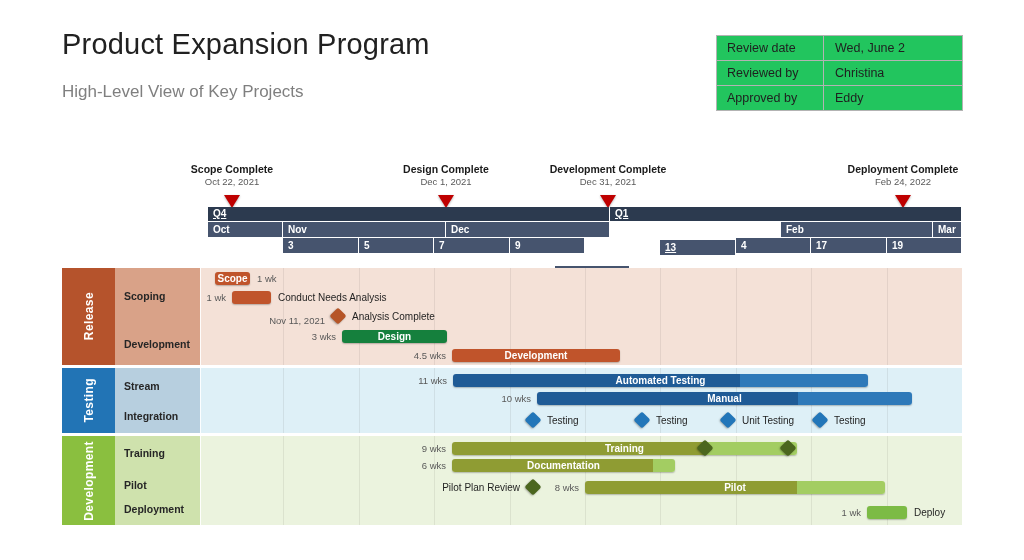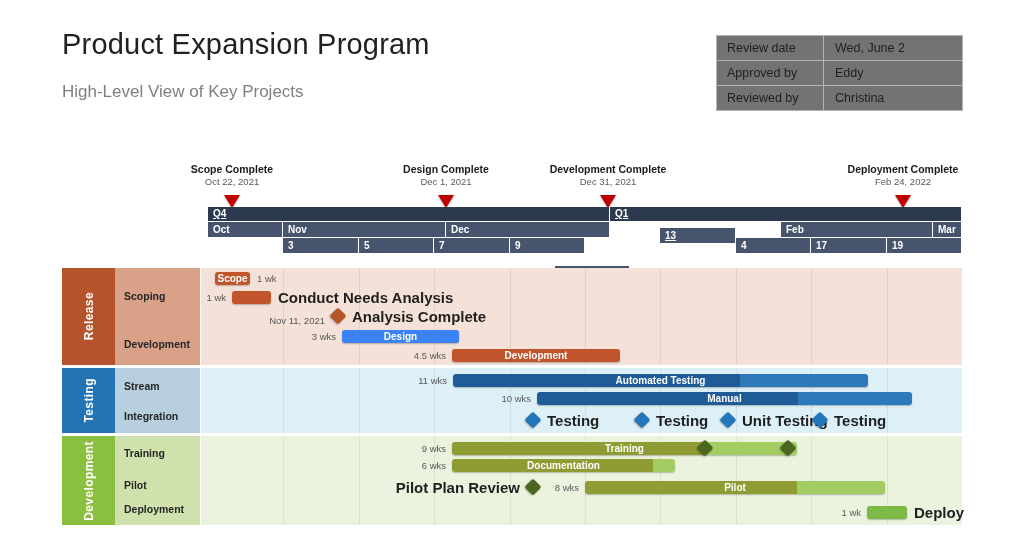--- a/index.html
+++ b/index.html
@@ -3,21 +3,21 @@
 <meta charset="utf-8">
 <style>
   html,body{margin:0;padding:0;background:#fff;}
   .stage{position:relative;width:1024px;height:560px;background:#fff;overflow:hidden;
          font-family:"Liberation Sans",sans-serif;}
   .abs{position:absolute;}
   .page-title{font-size:29px;font-weight:400;color:#212121;letter-spacing:.2px;white-space:nowrap;}
   .page-sub{font-size:17px;font-weight:400;color:#7f7f7f;white-space:nowrap;}
 
   
-  .rv-table{border:1px solid #b3b3b3;background:#737373;}
+  .rv-table{border:1px solid #b3b3b3;background:#22c55e;}
   .rv-row{display:flex;border-bottom:1px solid #b3b3b3;height:24px;line-height:24px;}
   .rv-row:last-child{border-bottom:none;}
   .rv-cell{font-size:12.5px;color:#1f1f1f;white-space:nowrap;overflow:hidden;}
   .rv-label{width:96px;border-right:1px solid #b3b3b3;padding-left:10px;}
   .rv-value{flex:1;padding-left:11px;}
 
   
   .ms-name{font-size:10.5px;font-weight:bold;color:#1a1a1a;text-align:center;width:170px;white-space:nowrap;}
   .ms-date{font-size:9.5px;color:#595959;text-align:center;width:170px;white-space:nowrap;}
   .ms-tri{width:0;height:0;border-left:8px solid transparent;border-right:8px solid transparent;
@@ -37,42 +37,42 @@
   .gridline{width:1px;background:rgba(40,30,20,.08);}
   .plot{border-left:1px solid rgba(255,255,255,.9);box-sizing:border-box;}
 
   
   .bar{height:13px;border-radius:3px;overflow:hidden;box-shadow:0 1px 1.5px rgba(0,0,0,.25);display:flex;}
   .bar-seg{height:100%;}
   .bar-text{position:absolute;left:0;right:0;top:0;bottom:0;text-align:center;line-height:13px;
             font-size:10px;font-weight:bold;color:#fff;white-space:nowrap;}
   .diamond{width:12px;height:12px;transform:rotate(45deg);border-radius:2px;box-shadow:0 1px 2px rgba(0,0,0,.35);}
   .lbl-gray{font-size:9.5px;color:#595959;white-space:nowrap;line-height:13px;}
-  .lbl-bold{font-size:15px;font-weight:bold;color:#1f1f1f;white-space:nowrap;line-height:13px;}
+  .lbl-bold{font-size:10px;font-weight:normal;color:#1f1f1f;white-space:nowrap;line-height:13px;}
   .ta-r{text-align:right;}
 </style>
 </head>
 <body>
 
 <div class="stage">
   <div class="abs page-title" style="left:62px;top:28px;">Product Expansion Program</div>
   <div class="abs page-sub" style="left:62px;top:82px;">High-Level View of Key Projects</div>
 
   <div class="abs rv-table" style="left:716px;top:35px;width:245px;">
       <div class="rv-row">
         <div class="rv-cell rv-label">Review date</div>
         <div class="rv-cell rv-value">Wed, June 2</div>
       </div>
       <div class="rv-row">
+        <div class="rv-cell rv-label">Reviewed by</div>
+        <div class="rv-cell rv-value">Christina</div>
+      </div>
+      <div class="rv-row">
         <div class="rv-cell rv-label">Approved by</div>
         <div class="rv-cell rv-value">Eddy</div>
-      </div>
-      <div class="rv-row">
-        <div class="rv-cell rv-label">Reviewed by</div>
-        <div class="rv-cell rv-value">Christina</div>
       </div>
     </div>
 
   <div class="abs" style="left:0;top:0;width:1024px;height:560px;" id="gantt">
       <div class="abs ms-name" style="left: 147px; top: 163px;">Scope Complete</div>
       <div class="abs ms-date" style="left: 147px; top: 176px;">Oct 22, 2021</div>
       <div class="abs ms-tri" style="left: 224px; top: 195px;"></div>
       <div class="abs ms-name" style="left: 361px; top: 163px;">Design Complete</div>
       <div class="abs ms-date" style="left: 361px; top: 176px;">Dec 1, 2021</div>
       <div class="abs ms-tri" style="left: 438px; top: 195px;"></div>
@@ -88,21 +88,21 @@
       <div class="abs tl-cell tl-m" style="left: 283px; top: 222px; width: 162px;">Nov</div>
       <div class="abs tl-cell tl-m" style="left: 446px; top: 222px; width: 163px;">Dec</div>
       <div class="abs tl-cell tl-m" style="left: 781px; top: 222px; width: 151px;">Feb</div>
       <div class="abs tl-cell tl-m" style="left: 933px; top: 222px; width: 28px;">Mar</div>
       <div class="abs tl-cell tl-w" style="left: 224px; top: 238px; width: 74px; margin-top: 36px;">Week 1</div>
       <div class="abs tl-cell tl-w" style="left: 283px; top: 238px; width: 75px;">3</div>
       <div class="abs tl-cell tl-w" style="left: 359px; top: 238px; width: 74px;">5</div>
       <div class="abs tl-cell tl-w" style="left: 434px; top: 238px; width: 75px;">7</div>
       <div class="abs tl-cell tl-w" style="left: 510px; top: 238px; width: 74px;">9</div>
       <div class="abs tl-cell tl-w" style="left: 555px; top: 238px; width: 74px; margin-top: 28px;">11</div>
-      <div class="abs tl-cell tl-w" style="left: 660px; top: 228px; width: 75px; text-decoration: underline;">13</div>
+      <div class="abs tl-cell tl-w" style="left: 660px; top: 240px; width: 75px; text-decoration: underline;">13</div>
       <div class="abs tl-cell tl-w" style="left: 736px; top: 238px; width: 74px;">4</div>
       <div class="abs tl-cell tl-w" style="left: 811px; top: 238px; width: 75px;">17</div>
       <div class="abs tl-cell tl-w" style="left: 887px; top: 238px; width: 74px;">19</div>
       <div class="abs lane-header" style="left: 62px; top: 268px; width: 53px; height: 97px; background: rgb(181, 83, 44);">
         <span>Release</span>
       </div>
       <div class="abs" style="left: 115px; top: 268px; width: 85px; height: 97px; background: rgb(217, 162, 136);"></div>
       <div class="abs plot" style="left: 200px; top: 268px; width: 762px; height: 97px; background: rgb(244, 225, 215);"></div>
       <div class="abs gridline" style="left: 283px; top: 268px; height: 97px;"></div>
       <div class="abs gridline" style="left: 359px; top: 268px; height: 97px;"></div>
@@ -118,21 +118,21 @@
       <div class="abs bar" style="left: 215px; top: 271.5px; width: 35px; background: rgb(192, 84, 43);">
         <div class="bar-text">Scope</div>
       </div>
       <div class="abs lbl-gray" style="left: 257px; top: 271.5px;">1 wk</div>
       <div class="abs bar" style="left: 232px; top: 290.5px; width: 39px; background: rgb(192, 84, 43);"></div>
       <div class="abs lbl-gray ta-r" style="right: 798px; top: 290.5px;">1 wk</div>
       <div class="abs lbl-bold" style="left: 278px; top: 290.5px;">Conduct Needs Analysis</div>
       <div class="abs diamond" style="left: 332px; top: 310px; background: rgb(182, 85, 39);"></div>
       <div class="abs lbl-gray ta-r" style="right: 699px; top: 314px;">Nov 11, 2021</div>
       <div class="abs lbl-bold" style="left: 352px; top: 309.5px;">Analysis Complete</div>
-      <div class="abs bar" style="left: 342px; top: 329.5px; width: 105px; background: #3b82f6; padding-left: 12px;">
+      <div class="abs bar" style="left: 342px; top: 329.5px; width: 105px; background: #15803d;">
         <div class="bar-text">Design</div>
       </div>
       <div class="abs lbl-gray ta-r" style="right: 688px; top: 329.5px;">3 wks</div>
       <div class="abs bar" style="left: 452px; top: 348.5px; width: 168px; background: rgb(192, 84, 43);">
         <div class="bar-text">Development</div>
       </div>
       <div class="abs lbl-gray ta-r" style="right: 578px; top: 348.5px;">4.5 wks</div>
       <div class="abs lane-header" style="left: 62px; top: 368px; width: 53px; height: 65px; background: rgb(34, 116, 181);">
         <span>Testing</span>
       </div>

